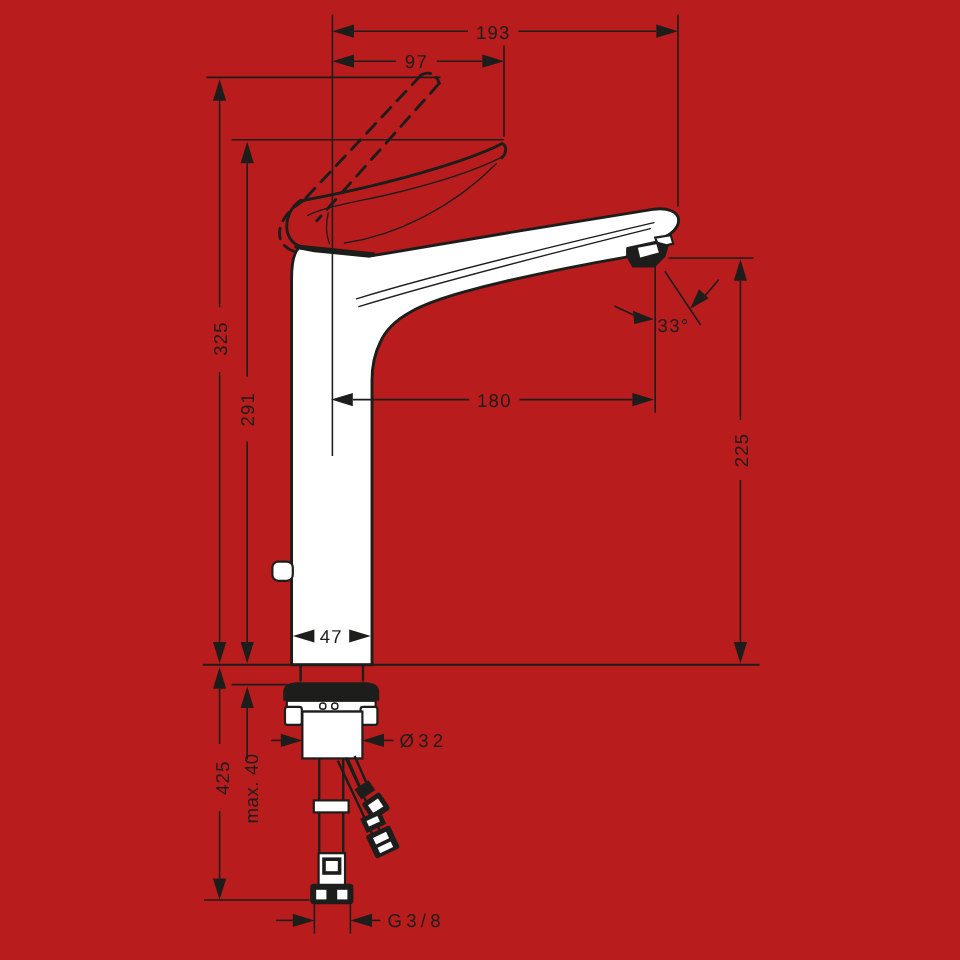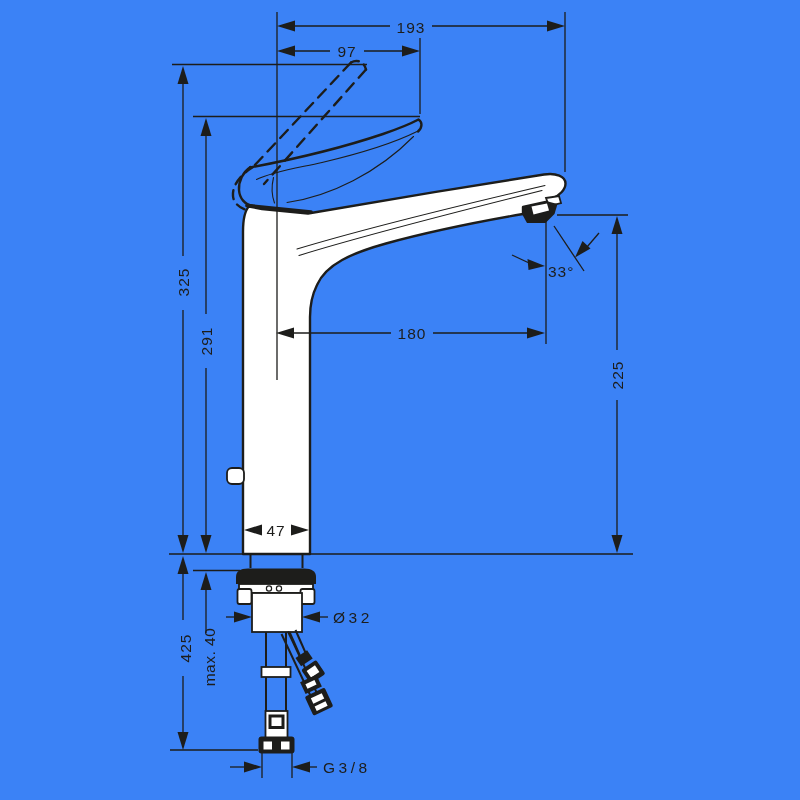--- a/index.html
+++ b/index.html
@@ -1,16 +1,16 @@
 <!DOCTYPE html>
 <html><head>
 <meta charset="utf-8">
 <style>
   html,body{margin:0;padding:0;background:#ffffff;}
-  .stage{position:relative;width:800px;height:800px;background:#3b82f6;overflow:hidden;
+  .stage{position:relative;width:800px;height:800px;background:#b91c1c;overflow:hidden;
          font-family:"Liberation Sans",sans-serif;}
   svg{display:block}
   .dim-text{font-family:"Liberation Sans",sans-serif;font-size:15.5px;fill:#1d1d1b;
             letter-spacing:1px;}
   .dim-text-wide{font-family:"Liberation Sans",sans-serif;font-size:15.5px;fill:#1d1d1b;
             letter-spacing:3.5px;}
   .outline{fill:none;stroke:#1d1d1b;stroke-width:2.4;stroke-linecap:round;stroke-linejoin:round;}
   .outline-fill{fill:#ffffff;stroke:#1d1d1b;stroke-width:2.4;stroke-linejoin:round;}
   .thin{fill:none;stroke:#1d1d1b;stroke-width:1.1;stroke-linecap:round;}
   .dimline{fill:none;stroke:#1d1d1b;stroke-width:1.3;}

